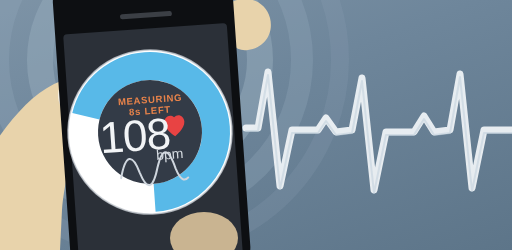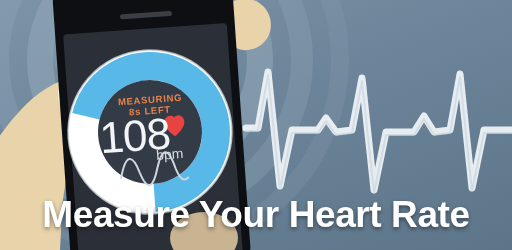--- a/index.html
+++ b/index.html
@@ -188,15 +188,14 @@
 
   <div class="measuring-line1">MEASURING</div>
   <div class="measuring-line2">8s LEFT</div>
   <div class="bpm-value">108</div>
   <div class="bpm-unit">bpm</div>
 
   <svg class="hand" viewBox="0 0 512 250">
     <ellipse cx="204" cy="238" rx="34" ry="26" fill="#c9b491"></ellipse>
   </svg>
 
-  <div class="title">Measure Your Heart Rate</div>
 
 </div>
 
 </body></html>

